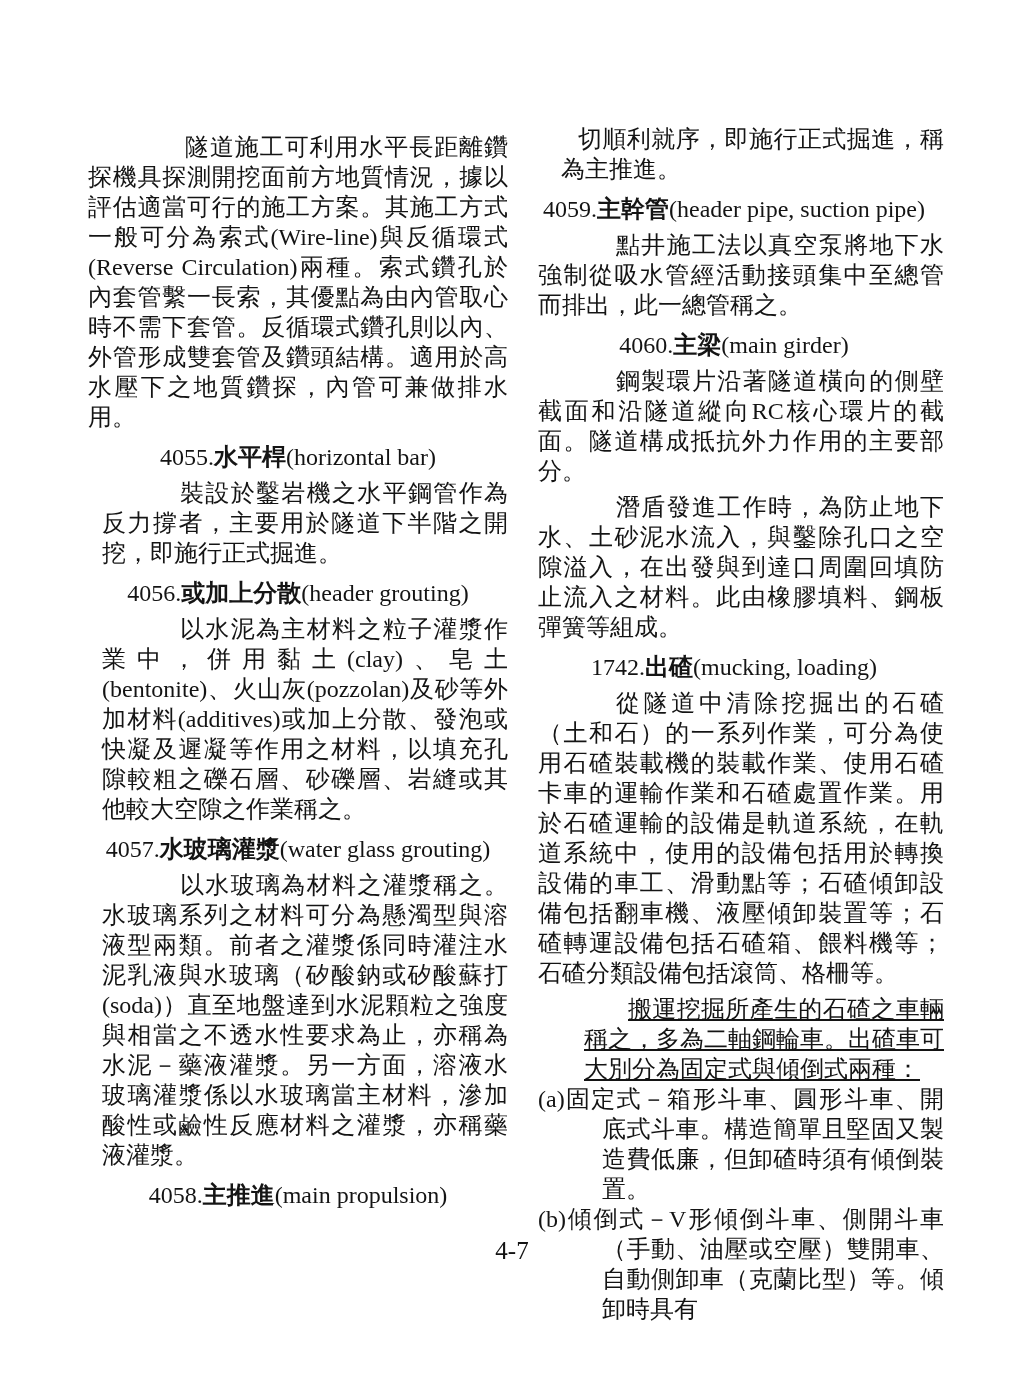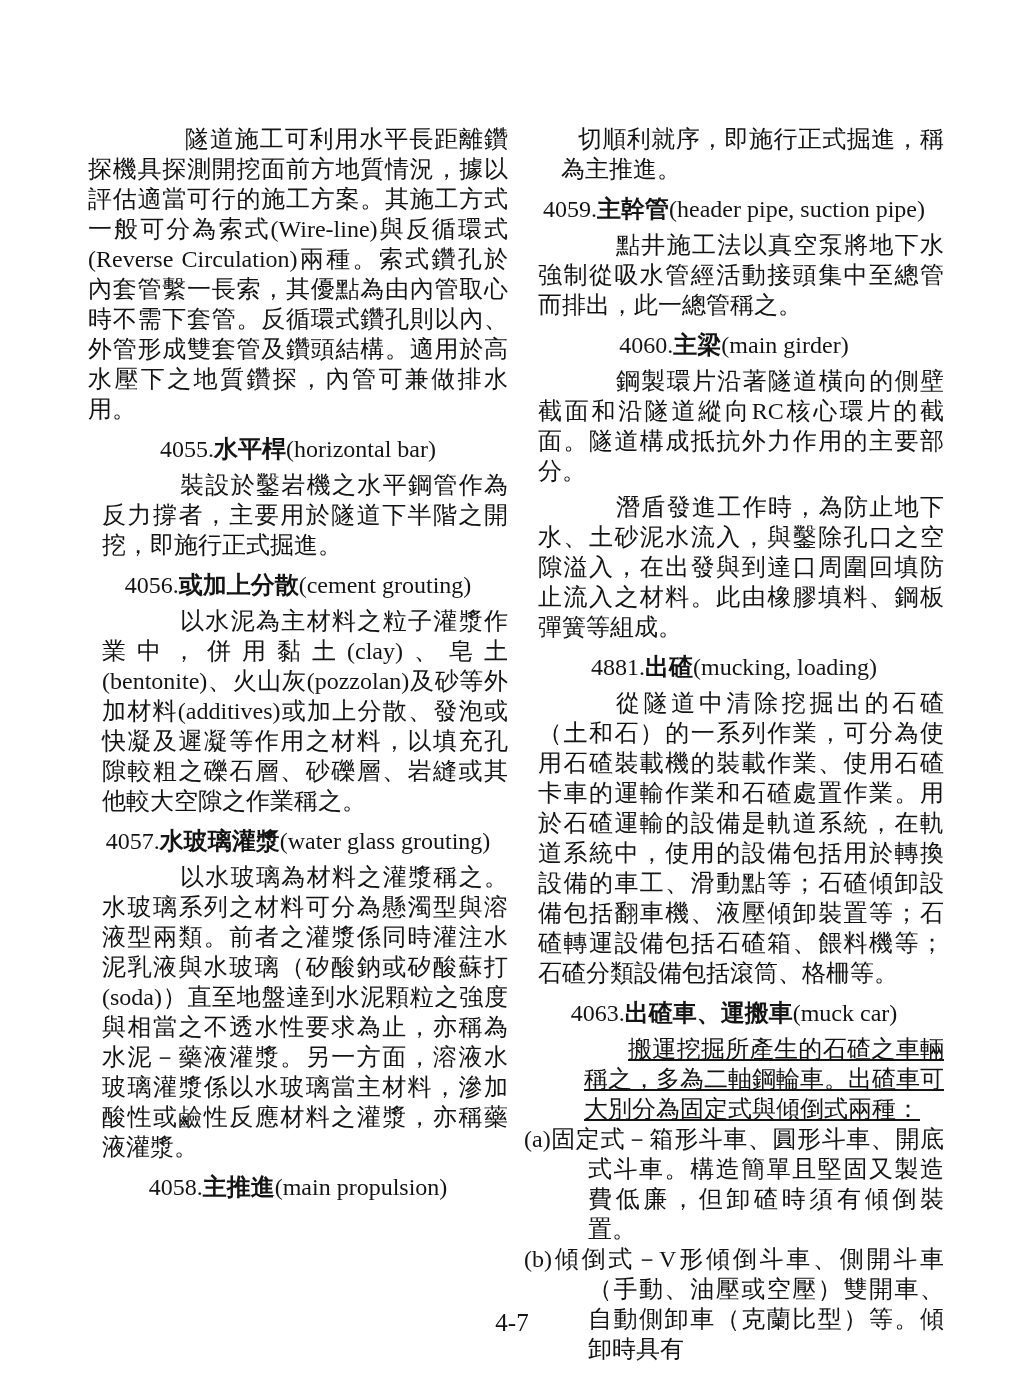--- a/index.html
+++ b/index.html
@@ -34,41 +34,42 @@
     margin-top: 10px;
     text-align: center;
   }
   .head .term { font-weight: bold; }
   .body-std {
     margin-top: 6px;
     margin-left: 14px;
     text-indent: 78px;
   }
   .cont-left {
-    margin-top: 0;
+    margin-top: 8px;
     text-indent: 97px;
   }
   .cont-right {
     margin-top: 0;
     margin-left: 37px;
     text-indent: 17px;
   }
   .body-4063 {
     margin-top: 6px;
     margin-left: 60px;
     text-indent: 44px;
     text-decoration: underline;
   }
   .item {
+    margin-left: 14px;
     padding-left: 64px;
     text-indent: -64px;
   }
   .footer {
     position: absolute;
-    top: 1308px;
+    top: 1236px;
     left: 0;
     width: 1024px;
     text-align: center;
     font-size: 25px;
     line-height: 30px;
   }
 </style>
 </head>
 <body>
 
@@ -76,21 +77,21 @@
 
   <div class="col">
     <p class="cont-left">隧道施工可利用水平長距離鑽探機具探測開挖面前方地質情況，據以評估適當可行的施工方案。其施工方式一般可分為索式(Wire-line)與反循環式(Reverse Circulation)兩種。索式鑽孔於內套管繫一長索，其優點為由內管取心時不需下套管。反循環式鑽孔則以內、外管形成雙套管及鑽頭結構。適用於高水壓下之地質鑽探，內管可兼做排水用。</p>
 
     <div>
       <p class="head"><span>4055.</span><span class="term">水平桿</span><span>(horizontal bar)</span></p>
       <p class="body-std">裝設於鑿岩機之水平鋼管作為反力撐者，主要用於隧道下半階之開挖，即施行正式掘進。</p>
     </div>
 
     <div>
-      <p class="head"><span>4056.</span><span class="term">或加上分散</span><span>(cement grouting)</span></p>
+      <p class="head"><span>4056.</span><span class="term">或加上分散</span><span>(header grouting)</span></p>
       <p class="body-std">以水泥為主材料之粒子灌漿作業中，併用黏土(clay)、皂土(bentonite)、火山灰(pozzolan)及砂等外加材料(additives)或加上分散、發泡或快凝及遲凝等作用之材料，以填充孔隙較粗之礫石層、砂礫層、岩縫或其他較大空隙之作業稱之。</p>
     </div>
 
     <div>
       <p class="head"><span>4057.</span><span class="term">水玻璃灌漿</span><span>(water glass grouting)</span></p>
       <p class="body-std">以水玻璃為材料之灌漿稱之。水玻璃系列之材料可分為懸濁型與溶液型兩類。前者之灌漿係同時灌注水泥乳液與水玻璃（矽酸鈉或矽酸蘇打(soda)）直至地盤達到水泥顆粒之強度與相當之不透水性要求為止，亦稱為水泥－藥液灌漿。另一方面，溶液水玻璃灌漿係以水玻璃當主材料，滲加酸性或鹼性反應材料之灌漿，亦稱藥液灌漿。</p>
     </div>
 
     <div>
       <p class="head"><span>4058.</span><span class="term">主推進</span><span>(main propulsion)</span></p>
@@ -108,26 +109,25 @@
     <div>
       <p class="head"><span>4060.</span><span class="term">主梁</span><span>(main girder)</span></p>
       <p class="body-std">鋼製環片沿著隧道橫向的側壁截面和沿隧道縱向RC核心環片的截面。隧道構成抵抗外力作用的主要部分。</p>
     </div>
 
     <div>
       <p class="body-std">潛盾發進工作時，為防止地下水、土砂泥水流入，與鑿除孔口之空隙溢入，在出發與到達口周圍回填防止流入之材料。此由橡膠填料、鋼板彈簧等組成。</p>
     </div>
 
     <div>
-      <p class="head"><span>4881.</span><span class="term">出碴</span><span>(mucking, loading)</span></p>
+      <p class="head"><span>1742.</span><span class="term">出碴</span><span>(mucking, loading)</span></p>
       <p class="body-std">從隧道中清除挖掘出的石碴（土和石）的一系列作業，可分為使用石碴裝載機的裝載作業、使用石碴卡車的運輸作業和石碴處置作業。用於石碴運輸的設備是軌道系統，在軌道系統中，使用的設備包括用於轉換設備的車工、滑動點等；石碴傾卸設備包括翻車機、液壓傾卸裝置等；石碴轉運設備包括石碴箱、餵料機等；石碴分類設備包括滾筒、格柵等。</p>
     </div>
 
     <div>
-      <p class="head"><span>4063.</span><span class="term">出碴車、運搬車</span><span>(muck car)</span></p>
       <p class="body-4063">搬運挖掘所產生的石碴之車輛稱之，多為二軸鋼輪車。出碴車可大別分為固定式與傾倒式兩種：</p>
       <p class="item"><span>(a)</span><span>固定式－箱形斗車、圓形斗車、開底式斗車。構造簡單且堅固又製造費低廉，但卸碴時須有傾倒裝置。</span></p>
       <p class="item"><span>(b)</span><span>傾倒式－V形傾倒斗車、側開斗車（手動、油壓或空壓）雙開車、自動側卸車（克蘭比型）等。傾卸時具有</span></p>
     </div>
   </div>
 
 </div>
 
 <div class="footer">4-7</div>
 

